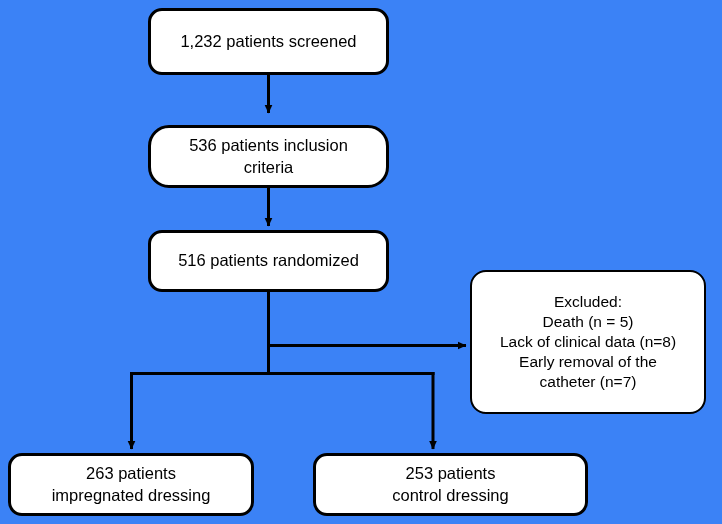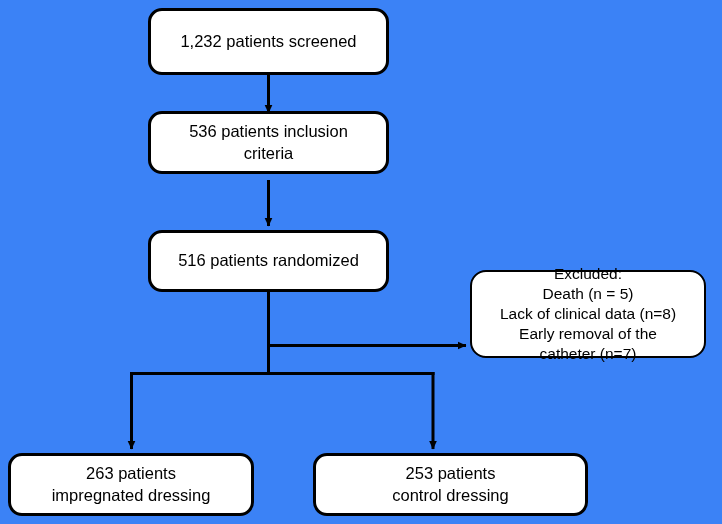--- a/index.html
+++ b/index.html
@@ -75,30 +75,30 @@
 
     <line x1="131.5" y1="372" x2="131.5" y2="449" stroke="#000000" stroke-width="3" marker-end="url(#arrowhead)"></line>
 
     <line x1="433" y1="372" x2="433" y2="449" stroke="#000000" stroke-width="3" marker-end="url(#arrowhead)"></line>
   </svg>
 
   <div class="node" style="left:148px; top:8px; width:241px; height:67px;">
     <div class="node-text">1,232 patients screened</div>
   </div>
 
-  <div class="node" style="left:148px; top:111px; width:241px; height:63px;">
+  <div class="node" style="left:148px; top:125px; width:241px; height:63px;border-radius:21px;">
     <div class="node-text">536 patients inclusion
 criteria</div>
   </div>
 
   <div class="node" style="left:148px; top:230px; width:241px; height:62px;">
     <div class="node-text">516 patients randomized</div>
   </div>
 
-  <div class="node thin excluded" style="left:470px; top:270px; width:236px; height:88px;">
+  <div class="node thin excluded" style="left:470px; top:270px; width:236px; height:144px;">
     <div class="node-text">Excluded:
 Death (n = 5)
 Lack of clinical data (n=8)
 Early removal of the
 catheter (n=7)</div>
   </div>
 
   <div class="node" style="left:8px; top:453px; width:246px; height:63px;">
     <div class="node-text">263 patients
 impregnated dressing</div>

